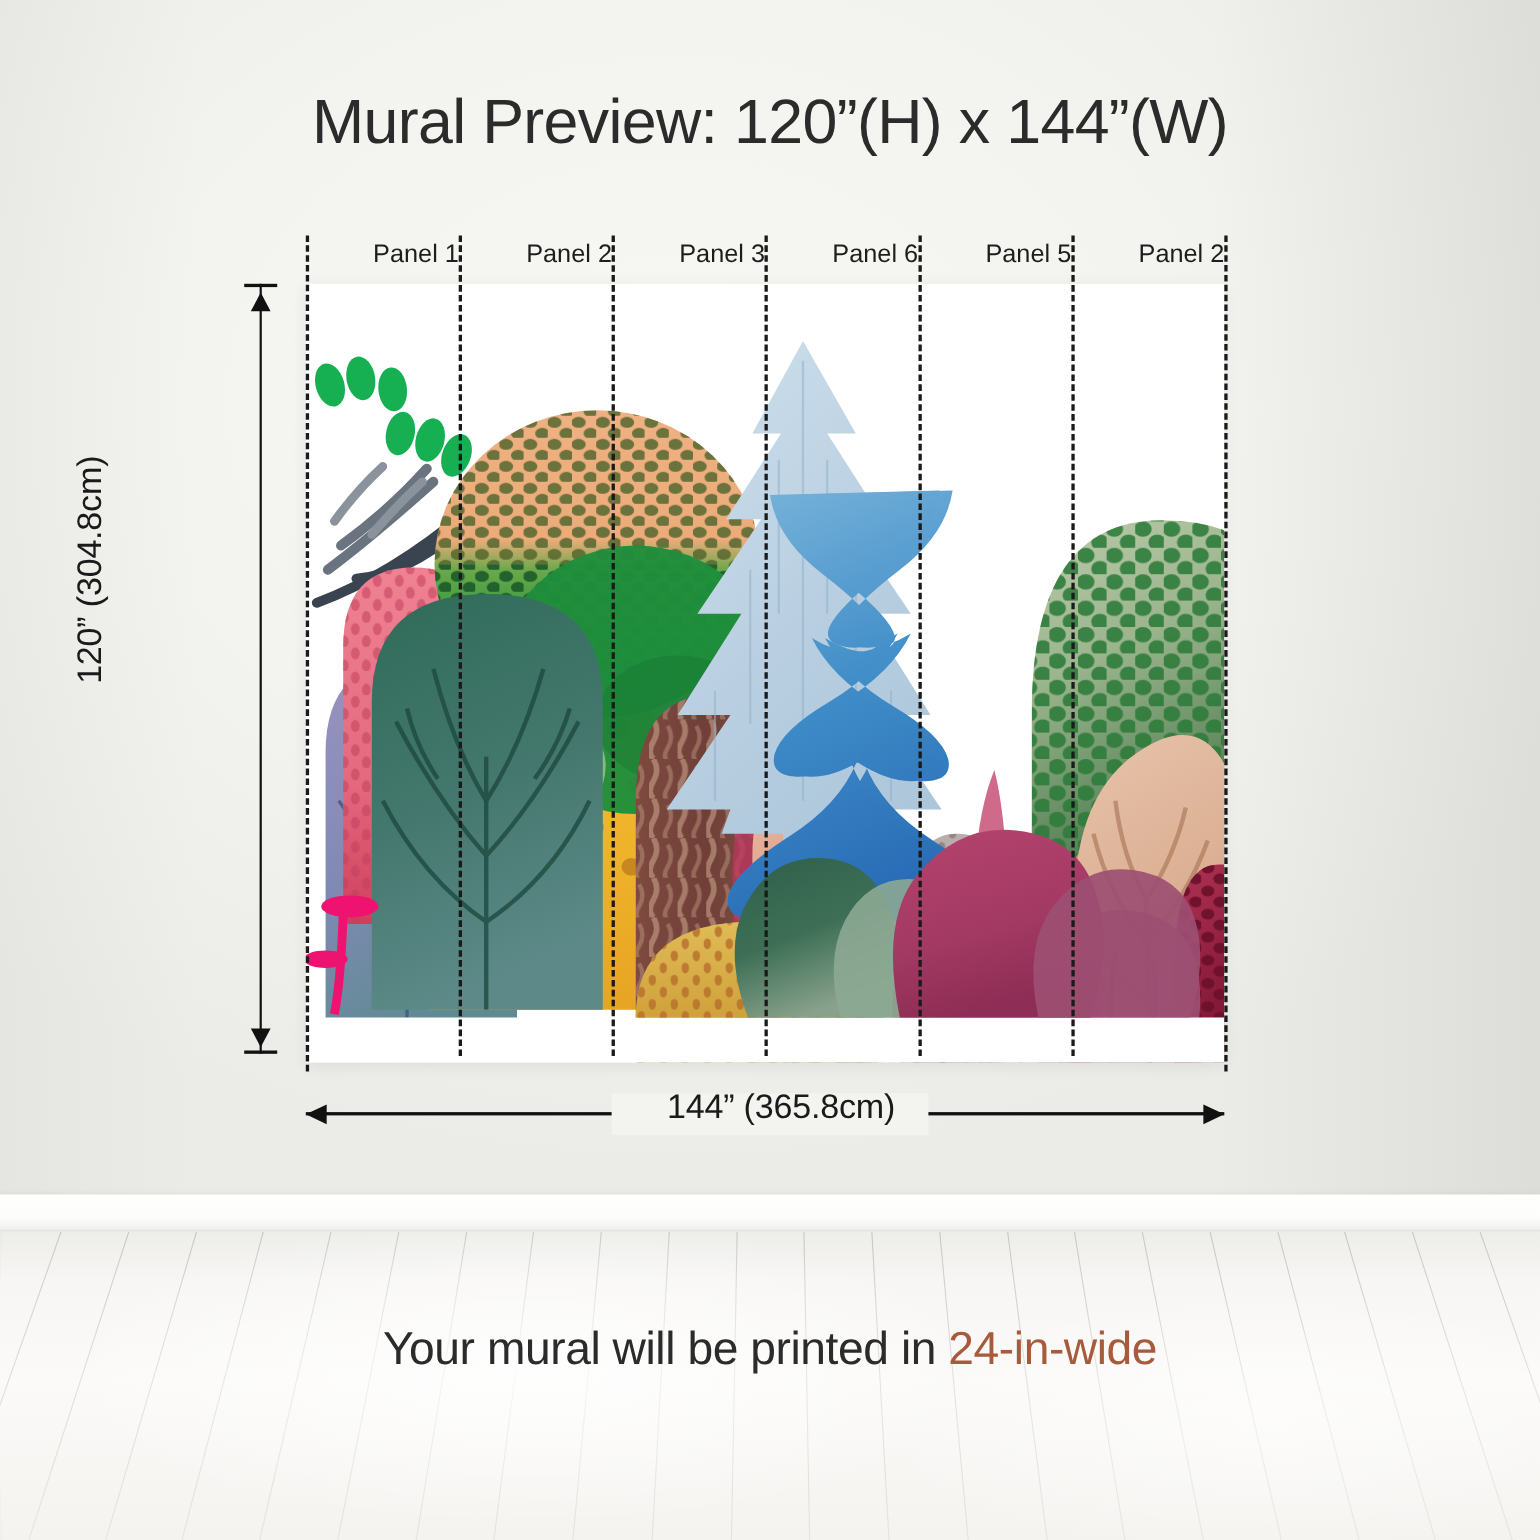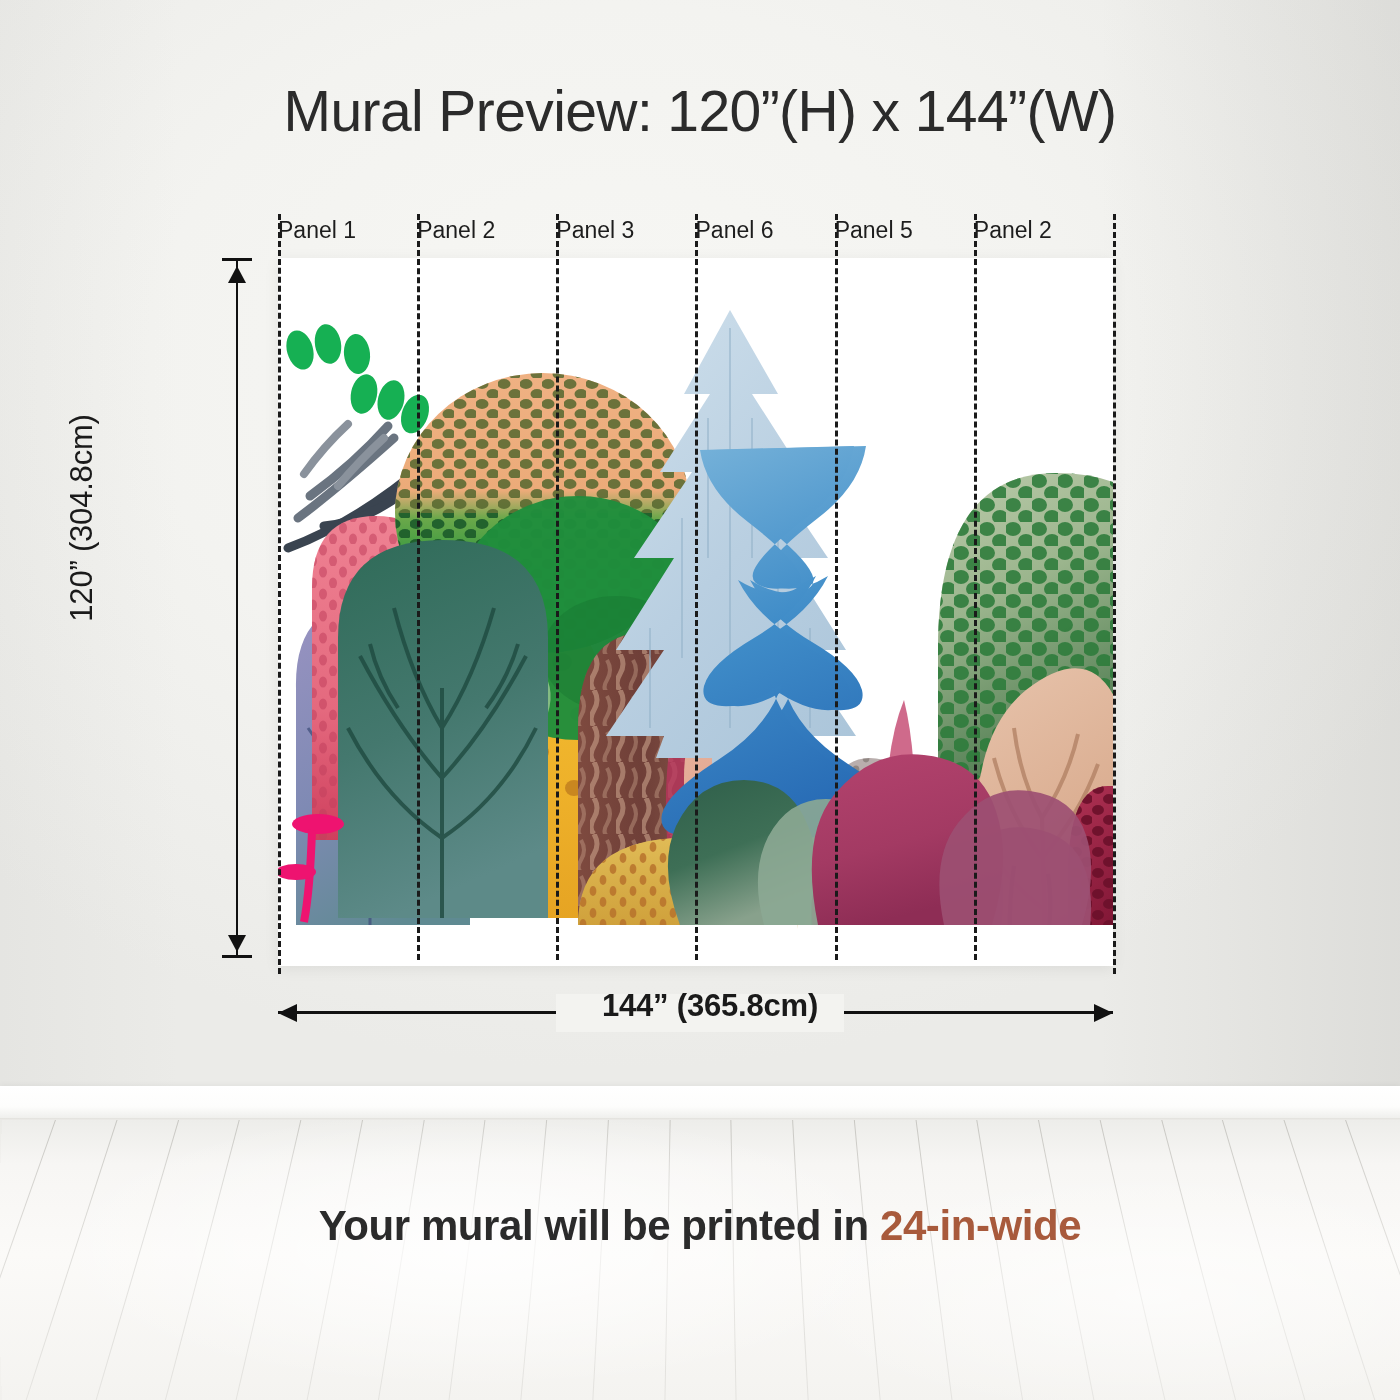--- a/index.html
+++ b/index.html
@@ -70,21 +70,21 @@
     text-align:center;font-size:57px;font-weight:400;color:#2b2b2b;
     letter-spacing:-.6px;
   }
 
   
   .panel-labels{
     position:absolute;left:278px;top:214px;width:835px;height:36px;
     display:flex;
   }
   .panel-label{
-    flex:1 1 0;text-align:left;font-size:23px;color:#1d1d1d;font-weight:400;
+    flex:1 1 0;text-align:right;font-size:23px;color:#1d1d1d;font-weight:400;
     line-height:32px;
   }
 
   
   .mural-wrap{
     position:absolute;left:278px;top:258px;width:835px;height:708px;
   }
   .mural-canvas{
     position:absolute;left:0;top:0;width:835px;height:708px;
     background:#ffffff;overflow:hidden;
@@ -126,31 +126,30 @@
   .h-head{
     position:absolute;top:1004px;width:0;height:0;
     border-top:9px solid transparent;border-bottom:9px solid transparent;
   }
   .h-head.left{left:278px;border-right:19px solid #111;}
   .h-head.right{left:1094px;border-left:19px solid #111;}
   .h-label{
     position:absolute;left:548px;top:988px;width:300px;text-align:center;
     font-size:31px;color:#1a1a1a;background:transparent;letter-spacing:-.2px;
     padding:0 12px;
-    font-weight:bold;
   }
   .h-label-mask{
     position:absolute;left:556px;top:994px;width:288px;height:38px;
     background:#f3f3f0;
   }
 
   
   .caption{
     position:absolute;left:0;top:1196px;width:1400px;text-align:center;
-    font-size:42px;font-weight:700;color:#2b2b2b;line-height:60px;
+    font-size:42px;font-weight:400;color:#2b2b2b;line-height:60px;
     letter-spacing:-.4px;
   }
   .accent{color:#a85a3c;}
 </style>
 </head>
 <body>
 
 <div id="stage">
 
   <div class="wall"></div>

